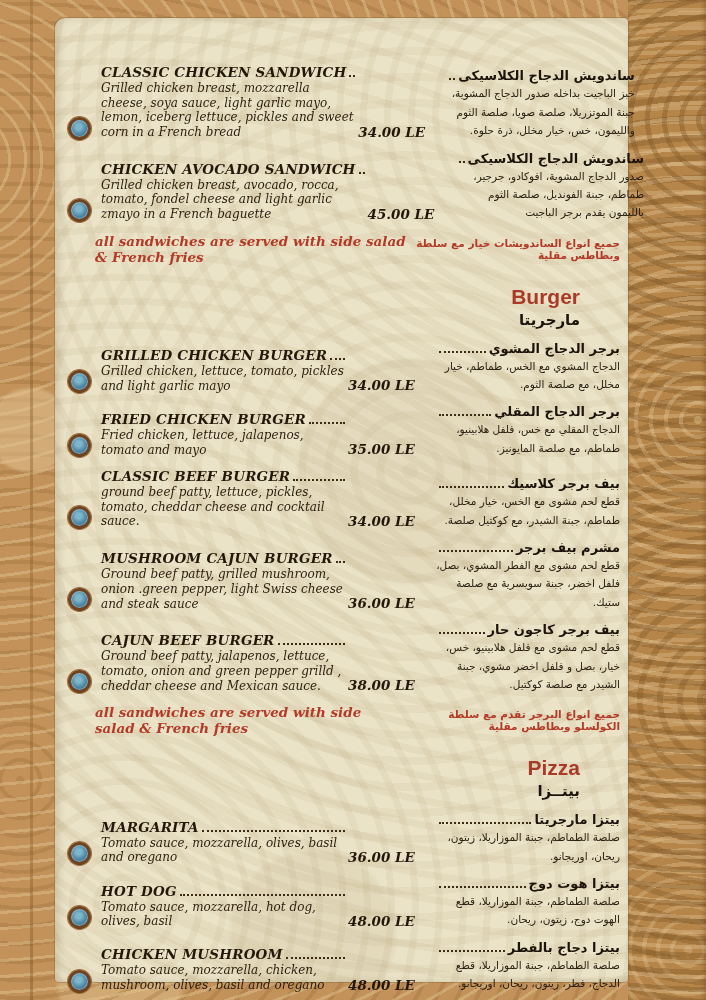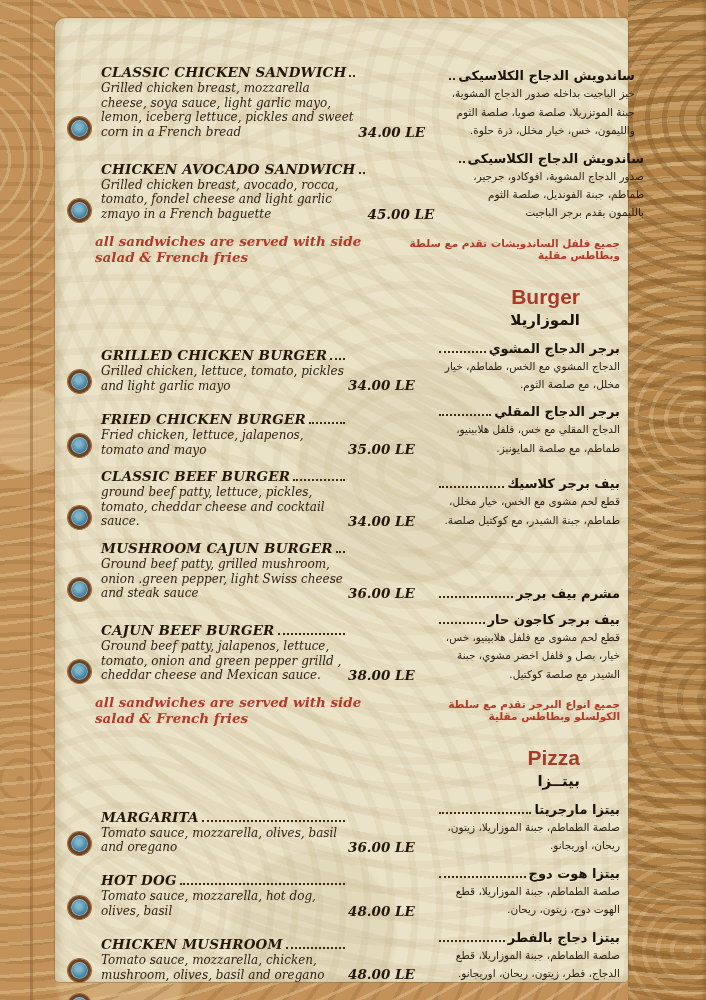--- a/index.html
+++ b/index.html
@@ -123,26 +123,26 @@
       <div class="title-row">
         <span class="ar-name">ساندويش الدجاج الكلاسيكى</span>
         <span class="leader"></span>
       </div>
       <div class="ar-desc">صدور الدجاج المشوية، افوكادو، جرجير، طماطم، جبنة الفونديل، صلصة الثوم بالليمون يقدم برجر الباجيت</div>
     </div>
   </div>
 
   <div class="note-row">
     <span class="note-en">all sandwiches are served with side salad &amp; French fries</span>
-    <span class="note-ar">جميع فلفل الساندويشات تقدم مع سلطة وبطاطس مقلية</span>
+    <span class="note-ar">جميع انواع الساندويشات خيار مع سلطة وبطاطس مقلية</span>
   </div>
 
   <div class="section-header">
     <div class="hdr-en">Burger</div>
-    <div class="hdr-ar">الموزاريلا</div>
+    <div class="hdr-ar">مارجريتا</div>
   </div>
 
   <div class="item">
     <span class="bullet"></span>
     <div class="en-col">
       <div class="title-row">
         <span class="en-name">GRILLED CHICKEN BURGER</span>
         <span class="leader"></span>
       </div>
       <div class="en-desc">Grilled chicken, lettuce, tomato, pickles and light garlic mayo</div>
@@ -203,20 +203,21 @@
         <span class="leader"></span>
       </div>
       <div class="en-desc">Ground beef patty, grilled mushroom, onion .green pepper, light Swiss cheese and steak sauce</div>
     </div>
     <div class="price-col">36.00 LE</div>
     <div class="ar-col" dir="rtl">
       <div class="title-row">
         <span class="ar-name">مشرم بيف برجر</span>
         <span class="leader"></span>
       </div>
+      <div class="ar-desc">قطع لحم مشوى مع الفطر المشوي، بصل، فلفل اخضر، جبنة سويسرية مع صلصة ستيك.</div>
     </div>
   </div>
 
   <div class="item">
     <span class="bullet"></span>
     <div class="en-col">
       <div class="title-row">
         <span class="en-name">CAJUN BEEF BURGER</span>
         <span class="leader"></span>
       </div>

